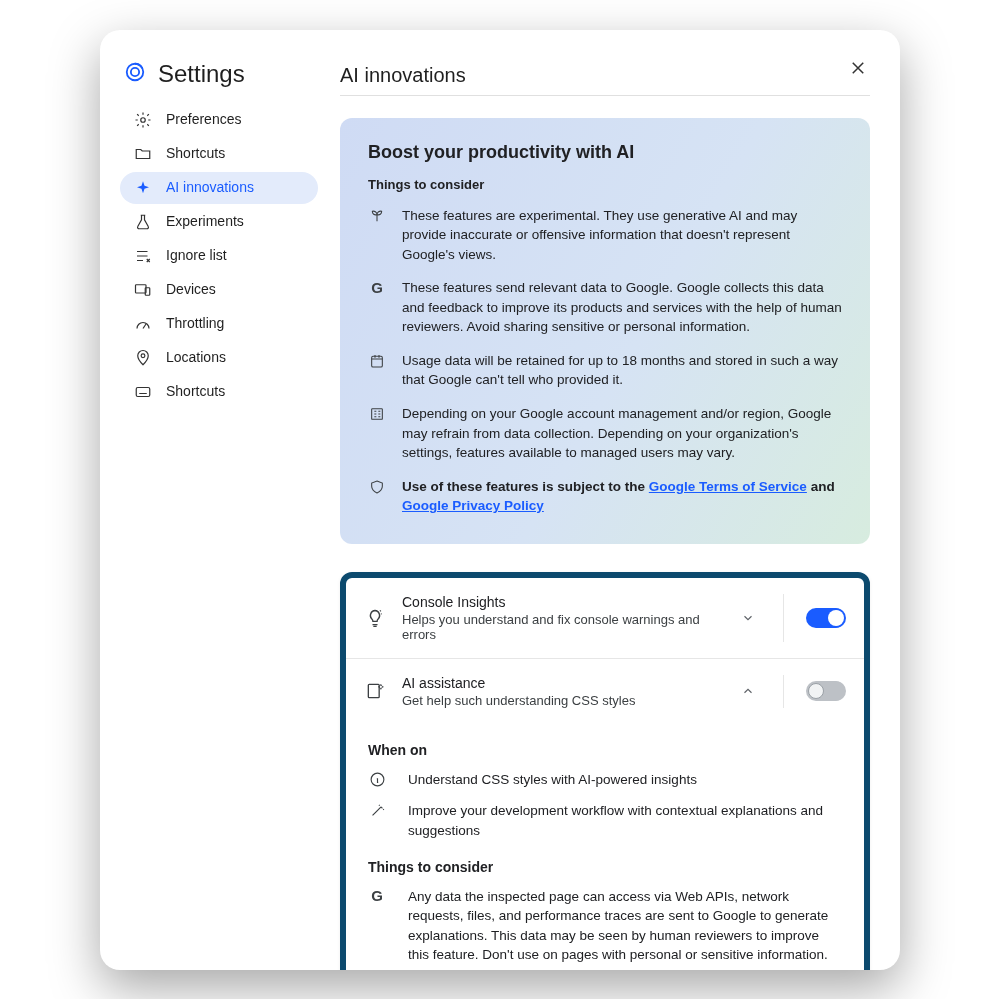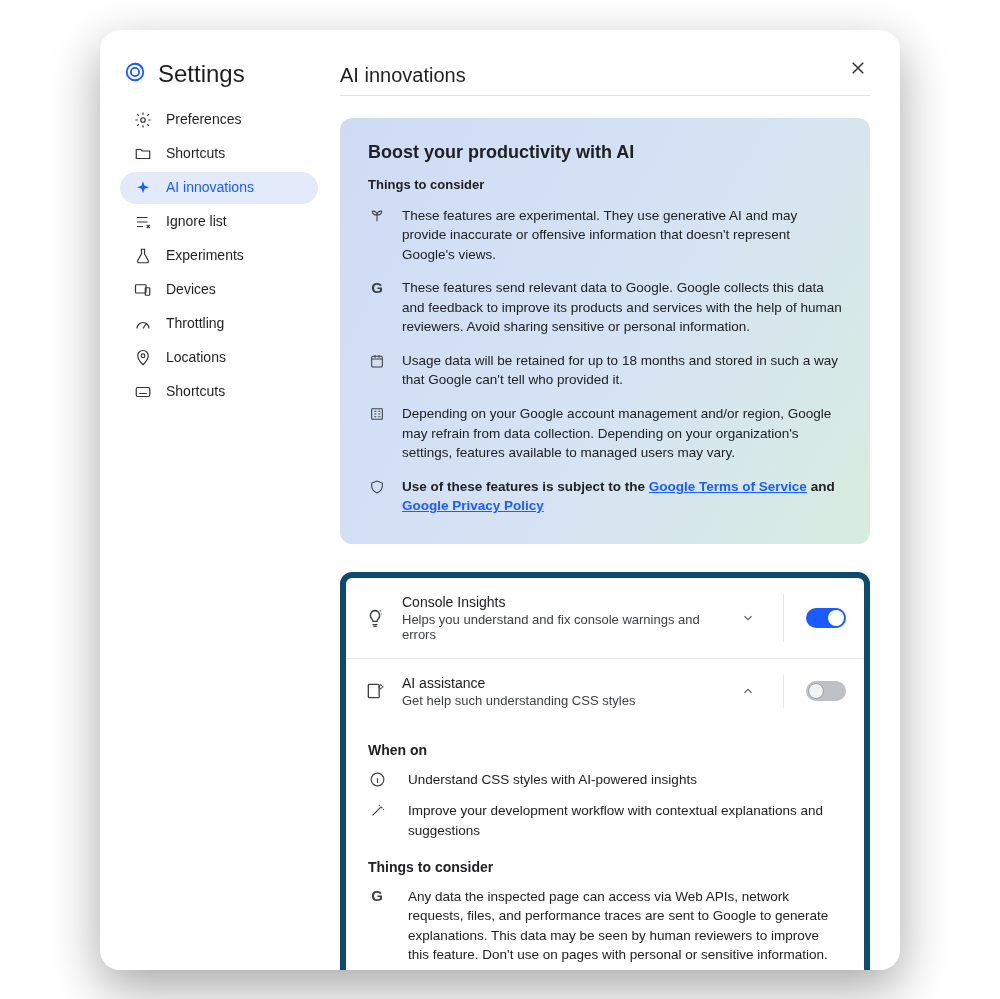--- a/index.html
+++ b/index.html
@@ -193,33 +193,33 @@
       <span class="icon">
           <svg viewBox="0 0 24 24">
             <path d="M12 3l2 6 6 2-6 2-2 6-2-6-6-2 6-2z" stroke="none"></path>
           </svg>
         </span>
       <span>AI innovations</span>
     </div>
     <div class="side-item">
       <span class="icon">
           <svg viewBox="0 0 24 24">
+            <path d="M9 3h6M10 3v6l-5 9a2 2 0 0 0 2 3h10a2 2 0 0 0 2-3l-5-9V3"></path>
+          </svg>
+        </span>
+      <span>Experiments</span>
+    </div>
+    <div class="side-item">
+      <span class="icon">
+          <svg viewBox="0 0 24 24">
             <path d="M4 6h14M4 12h14M4 18h8"></path>
             <path d="M17 16l4 4M21 16l-4 4"></path>
           </svg>
         </span>
       <span>Ignore list</span>
-    </div>
-    <div class="side-item">
-      <span class="icon">
-          <svg viewBox="0 0 24 24">
-            <path d="M9 3h6M10 3v6l-5 9a2 2 0 0 0 2 3h10a2 2 0 0 0 2-3l-5-9V3"></path>
-          </svg>
-        </span>
-      <span>Experiments</span>
     </div>
     <div class="side-item">
       <span class="icon">
           <svg viewBox="0 0 24 24">
             <rect x="2" y="5" width="14" height="11" rx="1"></rect>
             <rect x="15" y="9" width="6" height="10" rx="1"></rect>
           </svg>
         </span>
       <span>Devices</span>
     </div>

